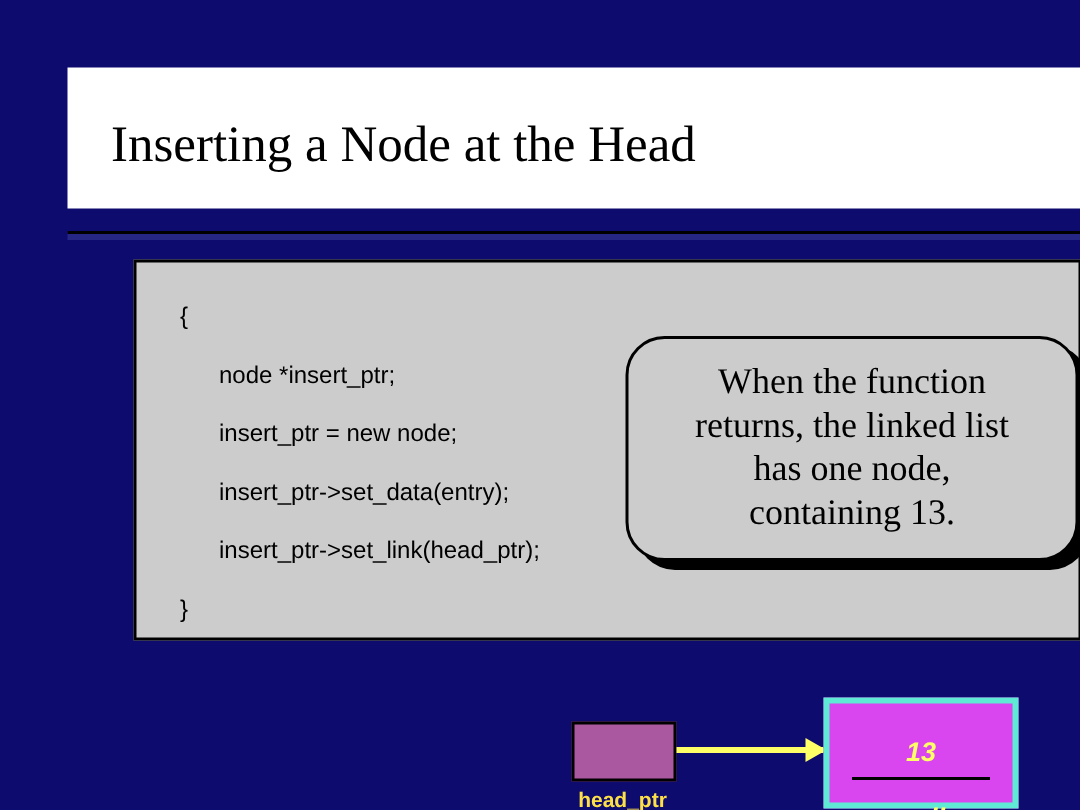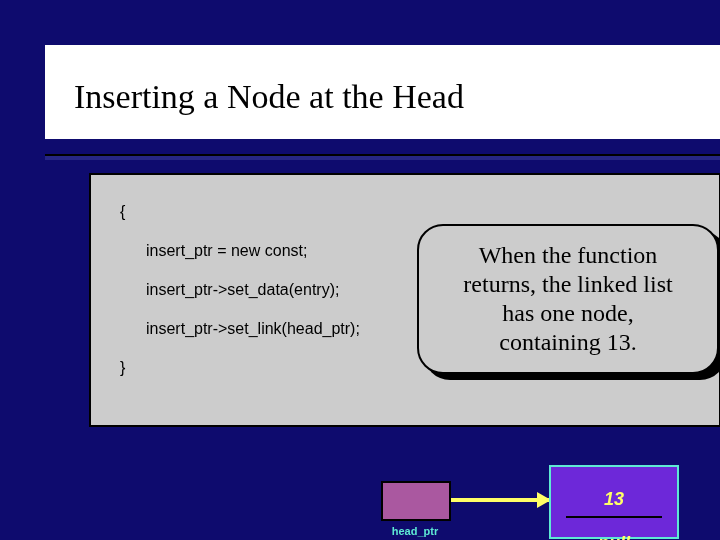--- a/index.html
+++ b/index.html
@@ -68,22 +68,22 @@
     color: #000000;
     padding: 10px 18px;
     line-height: 1.2;
   }
   .node-box {
     position: absolute;
     left: 504px;
     top: 420px;
     width: 130px;
     height: 74px;
-    background: #6d28d9;
-    border: 2px solid #5eead4;
+    background: #d946ef;
+    border: 4px solid #5eead4;
   }
   .node-data {
     height: 36px;
     border-bottom: 2px solid #000;
     display: flex;
     align-items: center;
     justify-content: center;
     font-family: Arial, Helvetica, sans-serif;
     font-weight: bold;
     font-style: italic;
@@ -111,22 +111,22 @@
     border: 2px solid #000;
   }
   .ptr-label {
     position: absolute;
     left: 320px;
     top: 480px;
     width: 100px;
     text-align: center;
     font-family: Arial, Helvetica, sans-serif;
     font-weight: bold;
-    font-size: 11px;
-    color: #5eead4;
+    font-size: 14px;
+    color: #fde047;
   }
   .arrow {
     position: absolute;
     left: 406px;
     top: 453px;
     width: 98px;
     height: 4px;
     background: #ffff66;
   }
   .arrow::after {
@@ -142,22 +142,23 @@
 </head>
 <body>
 
 <div class="title-area">
   <h1 class="title">Inserting a Node at the Head</h1>
 </div>
 <div class="underline-block"></div>
 
 <div class="code-panel">
   <div class="code-line">{</div>
+  <div class="code-line indent1">node *insert_ptr;</div>
   <div class="code-line indent1"></div>
-  <div class="code-line indent1">insert_ptr = new const;</div>
+  <div class="code-line indent1">insert_ptr = new node;</div>
   <div class="code-line indent1">insert_ptr-&gt;set_data(entry);</div>
   <div class="code-line indent1">insert_ptr-&gt;set_link(head_ptr);</div>
   <div class="code-line">}</div>
 </div>
 
 <div class="callout-shadow"></div>
 <div class="callout">
   <span>When the function returns, the linked list has one node, containing 13.</span>
 </div>
 

